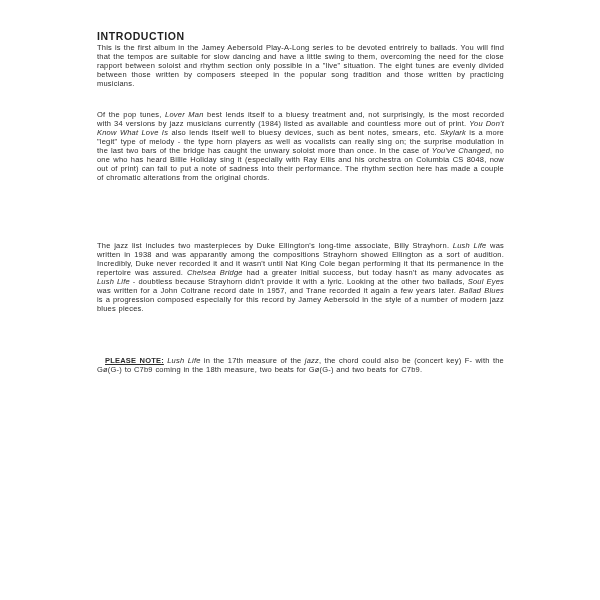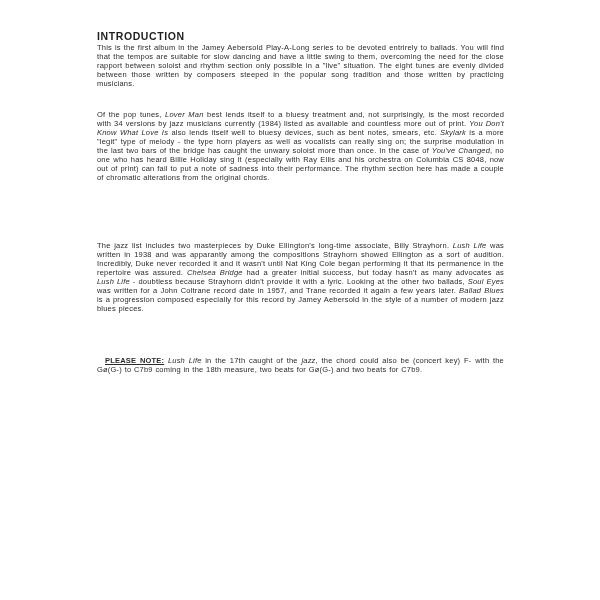--- a/index.html
+++ b/index.html
@@ -73,16 +73,16 @@
 
   <h1 class="doc-title">INTRODUCTION</h1>
 
   <p class="para para-1"><span class="run-n">This is the first album in the Jamey Aebersold Play-A-Long series to be devoted entrirely to ballads.  You will find that the tempos are suitable for slow dancing and have a little swing to them, overcoming the need for the close rapport between soloist and rhythm section only possible in a "live" situation.  The eight tunes are evenly divided between those written by composers steeped in the popular song tradition and those written by practicing musicians.</span></p>
 
   <p class="para para-2"><span class="run-n">Of the pop tunes, </span><span class="run-bi">Lover Man</span><span class="run-n"> best lends itself to a bluesy treatment and, not surprisingly, is the most recorded with 34 versions by jazz musicians currently (1984) listed as available and countless more out of print.  </span><span class="run-bi">You Don't Know What Love Is</span><span class="run-n"> also lends itself well to bluesy devices, such as bent notes, smears, etc.  </span><span class="run-bi">Skylark</span><span class="run-n"> is a more "legit" type of melody - the type horn players as well as vocalists can really sing on; the surprise modulation in the last two bars of the bridge has caught the unwary soloist more than once.  In the case of </span><span class="run-bi">You've Changed</span><span class="run-n">, no one who has heard Billie Holiday sing it (especially with Ray Ellis and his orchestra on Columbia CS 8048, now out of print) can fail to put a note of sadness into their performance.  The rhythm section here has made a couple of chromatic alterations from the original chords.</span></p>
 
   <p class="para para-3"><span class="run-n">The jazz list includes two masterpieces by Duke Ellington's long-time associate, Billy Strayhorn.  </span><span class="run-bi">Lush Life</span><span class="run-n"> was written in 1938 and was apparantly among the compositions Strayhorn showed Ellington as a sort of audition.  Incredibly, Duke never recorded it and it wasn't until Nat King Cole began performing it that its permanence in the repertoire was assured.  </span><span class="run-bi">Chelsea Bridge</span><span class="run-n"> had a greater initial success, but today hasn't as many advocates as </span><span class="run-bi">Lush Life</span><span class="run-n"> - doubtless because Strayhorn didn't provide it with a lyric.  Looking at the other two ballads, </span><span class="run-bi">Soul Eyes</span><span class="run-n"> was written for a John Coltrane record date in 1957, and Trane recorded it again a few years later.  </span><span class="run-bi">Ballad Blues</span><span class="run-n"> is a progression composed especially for this record by Jamey Aebersold in the style of a number of modern jazz blues pieces.</span></p>
 
 
-  <p class="para note"><span class="run-bu">PLEASE NOTE:</span><span class="run-n">  </span><span class="run-i">Lush Life</span><span class="run-n"> in the 17th caught of the </span><span class="run-bi">jazz</span><span class="run-n">, the chord could also be (concert key) F- with the Gø(G-) to C7b9 coming in the 18th measure, two beats for Gø(G-) and two beats for C7b9.</span></p>
+  <p class="para note"><span class="run-bu">PLEASE NOTE:</span><span class="run-n">  </span><span class="run-i">Lush Life</span><span class="run-n"> in the 17th measure of the </span><span class="run-bi">jazz</span><span class="run-n">, the chord could also be (concert key) F- with the Gø(G-) to C7b9 coming in the 18th measure, two beats for Gø(G-) and two beats for C7b9.</span></p>
 
 
 </div>
 
 </body></html>

